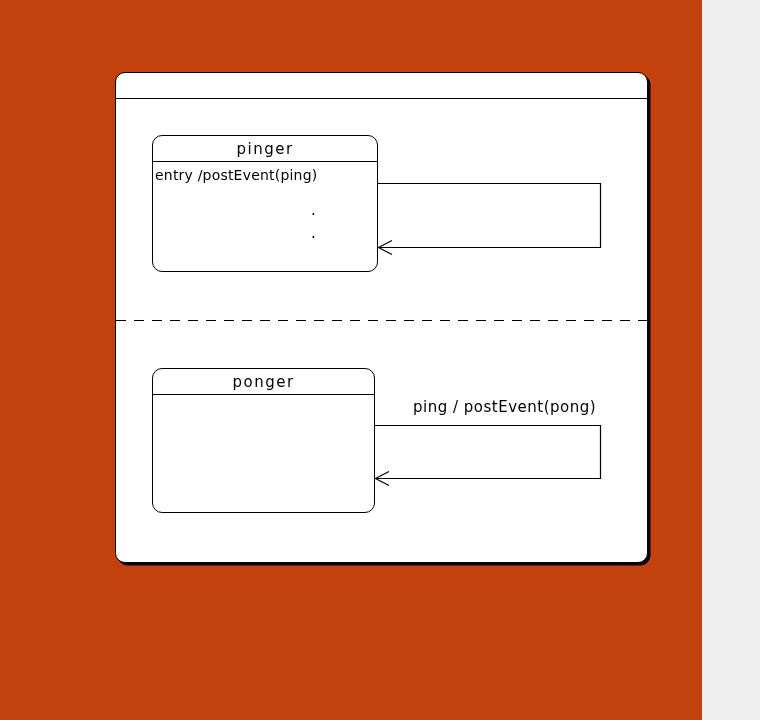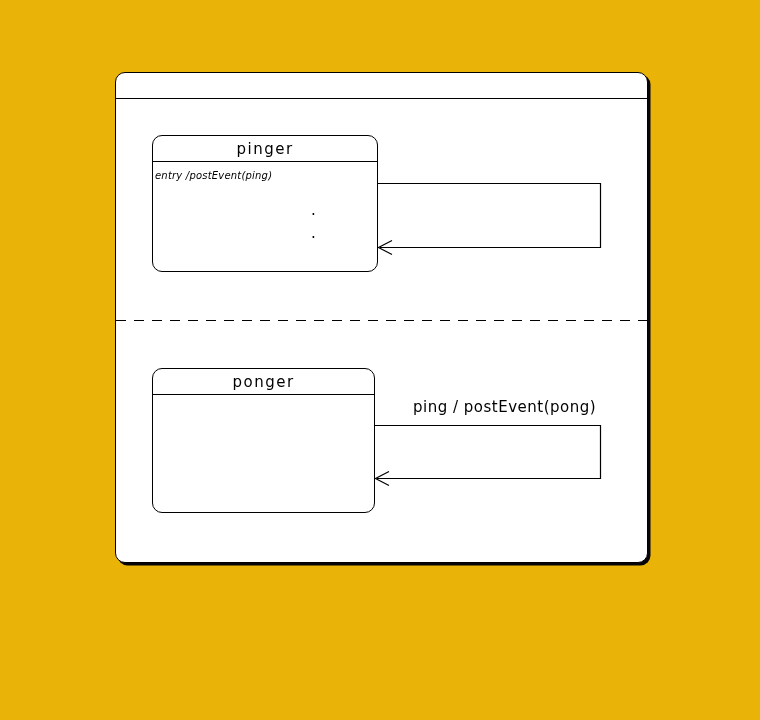--- a/index.html
+++ b/index.html
@@ -1,21 +1,21 @@
 <!DOCTYPE html>
 <html><head>
 <meta charset="utf-8">
 <style>
   * { margin: 0; padding: 0; box-sizing: border-box; }
   html, body { background: #eeeeee; }
   .canvas {
     position: relative;
-    width: 760px;
+    width: 702px;
     height: 720px;
-    background: #eab308;
+    background: #c2410c;
     font-family: "DejaVu Sans", "Liberation Sans", sans-serif;
     color: #000;
     overflow: hidden;
   }
   .machine {
     position: absolute;
     left: 115px;
     top: 72px;
     width: 533px;
     height: 491px;
@@ -40,24 +40,23 @@
     height: 26px;
     line-height: 26px;
     border-bottom: 1.3px solid #000;
     text-align: center;
     font-size: 15px;
     letter-spacing: 1.5px;
   }
   .state-body {
     position: relative;
     padding: 4px 2px;
-    font-size: 10px;
+    font-size: 14px;
     letter-spacing: 0.2px;
     line-height: 19px;
-    font-style: italic;
   }
   .ellipsis-dot {
     position: absolute;
     font-size: 15px;
     line-height: 15px;
     height: 15px;
     letter-spacing: 0;
   }
   .dot-1 { left: 158px; top: 67px; }
   .dot-2 { left: 158px; top: 90px; }

